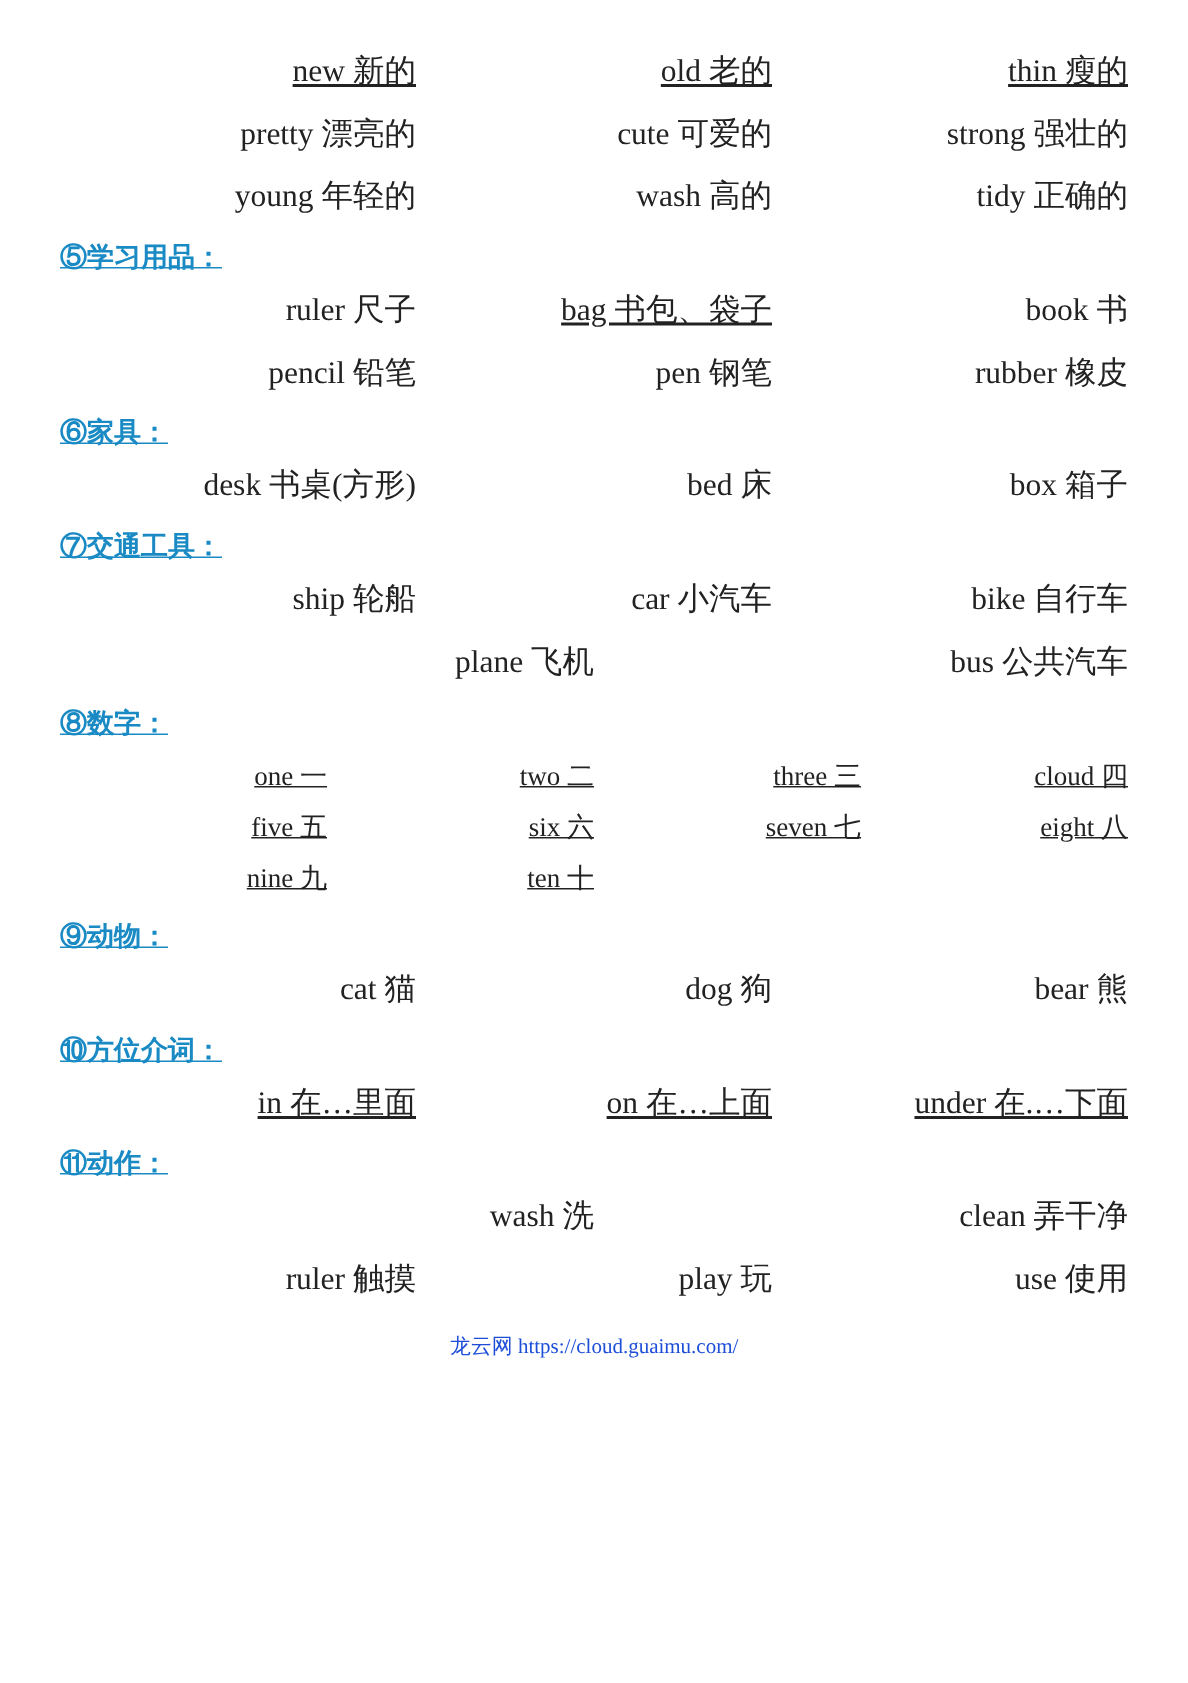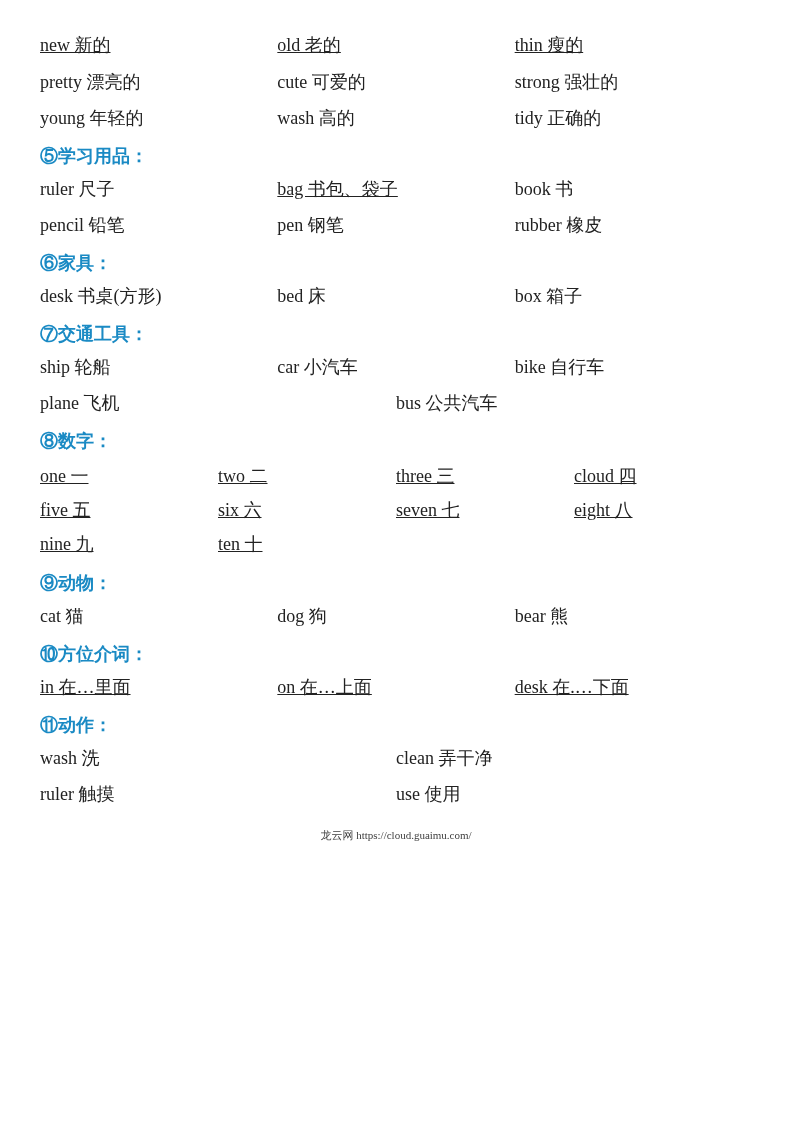--- a/index.html
+++ b/index.html
@@ -12,48 +12,49 @@
       color: #222;
     }
     .vocab-row {
       display: flex;
       justify-content: space-around;
       margin-bottom: 6px;
       text-align: center;
     }
     .vocab-row .item {
       flex: 1;
-      text-align: left;
-      font-size: 18px;
+      text-align: right;
+      font-size: 21px;
       line-height: 1.7;
     }
     .vocab-row .item.underline {
       text-decoration: underline;
     }
     .section-header {
       color: #1a8ac4;
       font-size: 18px;
       font-weight: bold;
       margin: 10px 0 6px 0;
+      text-decoration: underline;
     }
     .numbers-grid {
       display: grid;
       grid-template-columns: repeat(4, 1fr);
       margin-bottom: 6px;
     }
     .numbers-grid .item {
       font-size: 18px;
       line-height: 1.9;
-      text-align: left;
+      text-align: right;
       text-decoration: underline;
     }
     .footer {
       text-align: center;
-      font-size: 11px;
-      color: #404040;
+      font-size: 14px;
+      color: #1d4ed8;
       margin-top: 18px;
     }
   </style>
 </head>
 <body>
 
 <div class="vocab-row">
   <div class="item underline">new 新的</div>
   <div class="item underline">old 老的</div>
   <div class="item underline">thin 瘦的</div>
@@ -119,26 +120,27 @@
 <div class="vocab-row">
   <div class="item">cat 猫</div>
   <div class="item">dog 狗</div>
   <div class="item">bear 熊</div>
 </div>
 
 <div class="section-header">⑩方位介词：</div>
 <div class="vocab-row">
   <div class="item underline">in 在…里面</div>
   <div class="item underline">on 在…上面</div>
-  <div class="item underline">desk 在.…下面</div>
+  <div class="item underline">under 在.…下面</div>
 </div>
 
 <div class="section-header">⑪动作：</div>
 <div class="vocab-row">
   <div class="item">wash 洗</div>
   <div class="item">clean 弄干净</div>
 </div>
 <div class="vocab-row">
   <div class="item">ruler 触摸</div>
+  <div class="item">play 玩</div>
   <div class="item">use 使用</div>
 </div>
 
 <div class="footer">龙云网 https://cloud.guaimu.com/</div>
 
 </body></html>

